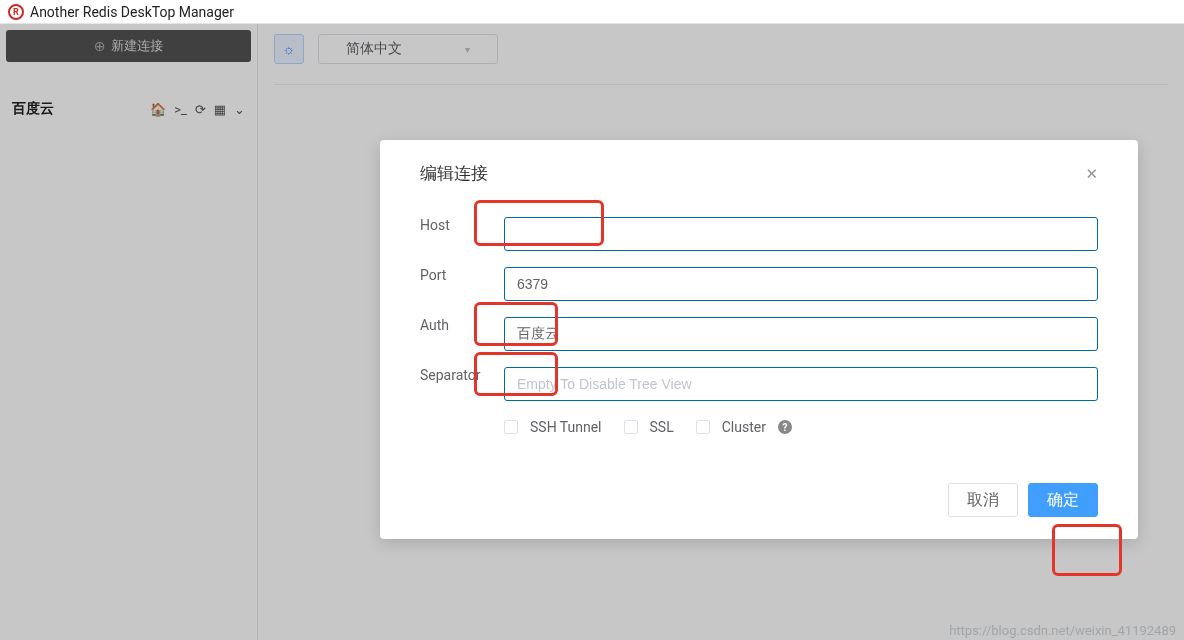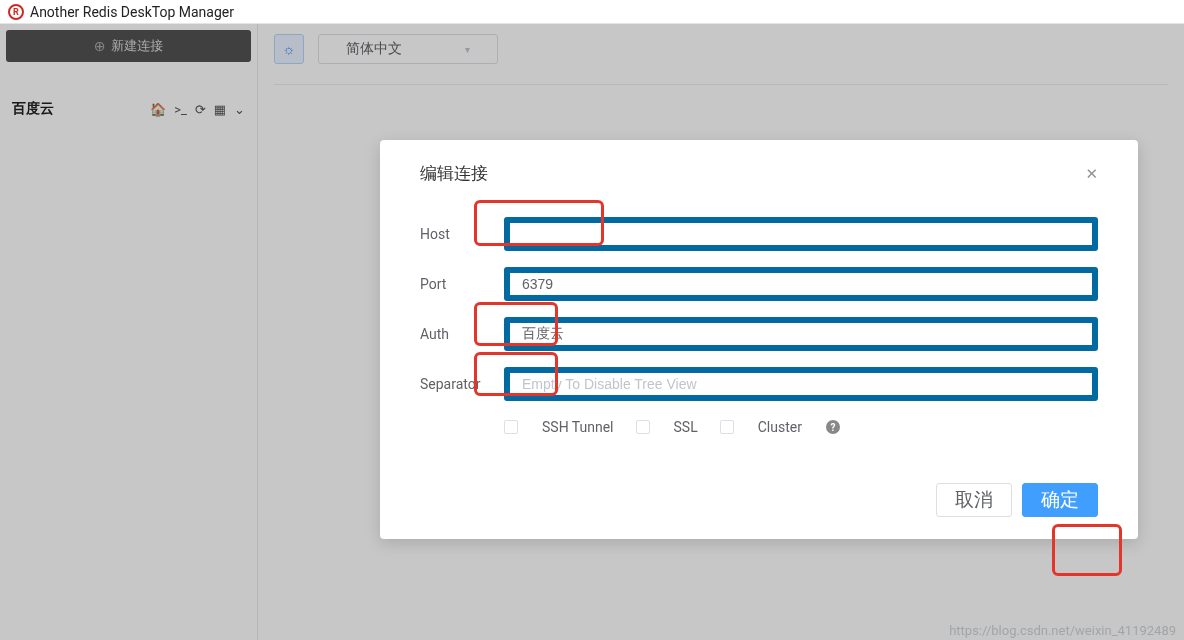--- a/index.html
+++ b/index.html
@@ -161,56 +161,56 @@
       display: flex;
       justify-content: space-between;
       align-items: center;
       margin-bottom: 32px;
     }
     .dialog-title { font-size: 17px; color: #303133; }
     .dialog-close { color: #909399; cursor: pointer; font-size: 15px; }
 
     .form-row {
       display: flex;
-      align-items: center;
+      align-items: flex-start;
       margin-bottom: 16px;
     }
     .form-row label {
       width: 84px;
       color: #606266;
       font-size: 14px;
     }
     .form-row .field-wrap {
       flex: 1;
       position: relative;
     }
     .form-row input[type=text],
     .form-row input[type=password] {
       width: 100%;
       height: 34px;
-      border: 6px solid #0369a1;
+      border: 1px solid #0369a1;
       border-radius: 3px;
       padding: 0 12px;
       font-size: 14px;
       color: #606266;
       outline: none;
     }
     .form-row input::placeholder { color: #c0c4cc; }
 
     .opts-row {
       display: flex;
       align-items: center;
       gap: 22px;
       padding-left: 84px;
       margin-top: 18px;
     }
     .chk {
       display: flex;
       align-items: center;
-      gap: 24px;
+      gap: 12px;
       color: #606266;
       font-size: 14px;
       justify-content: center;
     }
     .chk .box {
       width: 14px;
       height: 14px;
       border: 1px solid #dcdfe6;
       border-radius: 2px;
       display: inline-block;
@@ -225,21 +225,21 @@
     .dialog-foot {
       display: flex;
       justify-content: flex-end;
       gap: 10px;
       margin-top: 48px;
     }
     .btn {
       height: 34px;
       padding: 0 18px;
       border-radius: 3px;
-      font-size: 19px;
+      font-size: 16px;
       cursor: pointer;
     }
     .btn-default {
       background: #fff;
       border: 1px solid #dcdfe6;
       color: #606266;
     }
     .btn-primary {
       background: #409eff;
       border: 1px solid #409eff;

